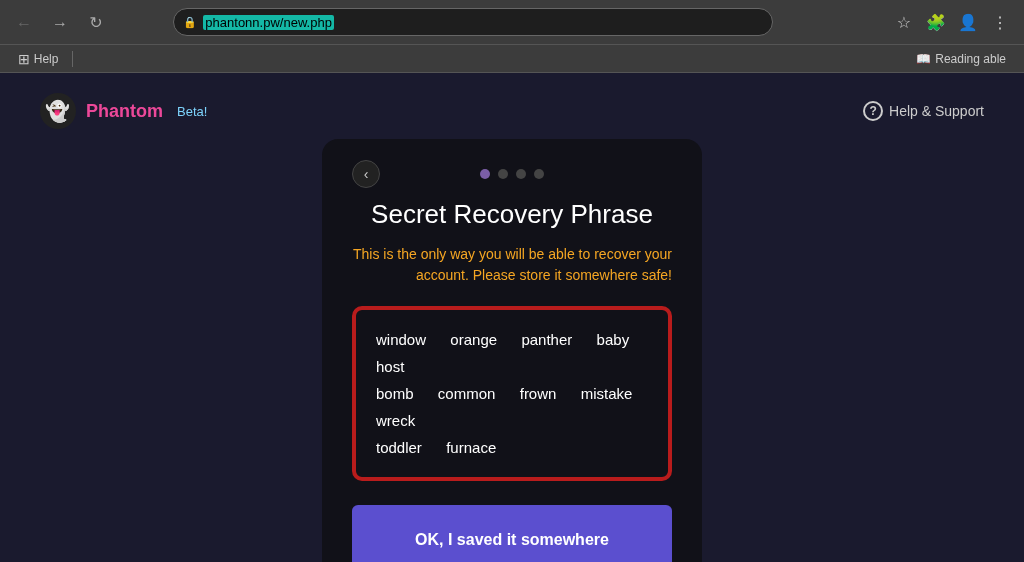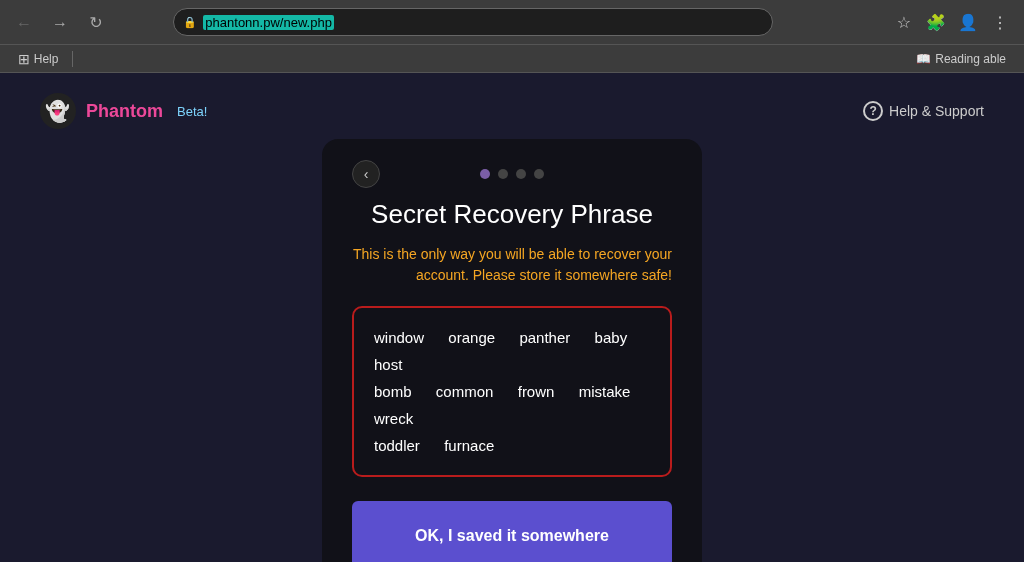--- a/index.html
+++ b/index.html
@@ -113,21 +113,21 @@
     .dot.active { background: #7b5ea7; }
 
     .card-title {
       font-size: 26px; font-weight: 400; color: #fff; text-align: center; margin-bottom: 14px;
     }
     .card-subtitle {
       font-size: 14px; color: #f5a623; text-align: right; line-height: 1.5; margin-bottom: 20px;
     }
 
     .phrase-box {
-      width: 100%; border: 2px solid #b91c1c; border-radius: 10px;
+      width: 100%; border: 4px solid #b91c1c; border-radius: 10px;
       padding: 16px 20px; margin-bottom: 24px; background: transparent;
     }
     .phrase-text {
       font-size: 15px; color: #fff; line-height: 1.8; font-family: monospace;
       word-spacing: 8px;
     }
 
     .ok-btn {
       width: 100%; padding: 26px; border-radius: 6px; border: none;
       background: #5b4fcf; color: #fff; font-size: 16px; font-weight: 600;

